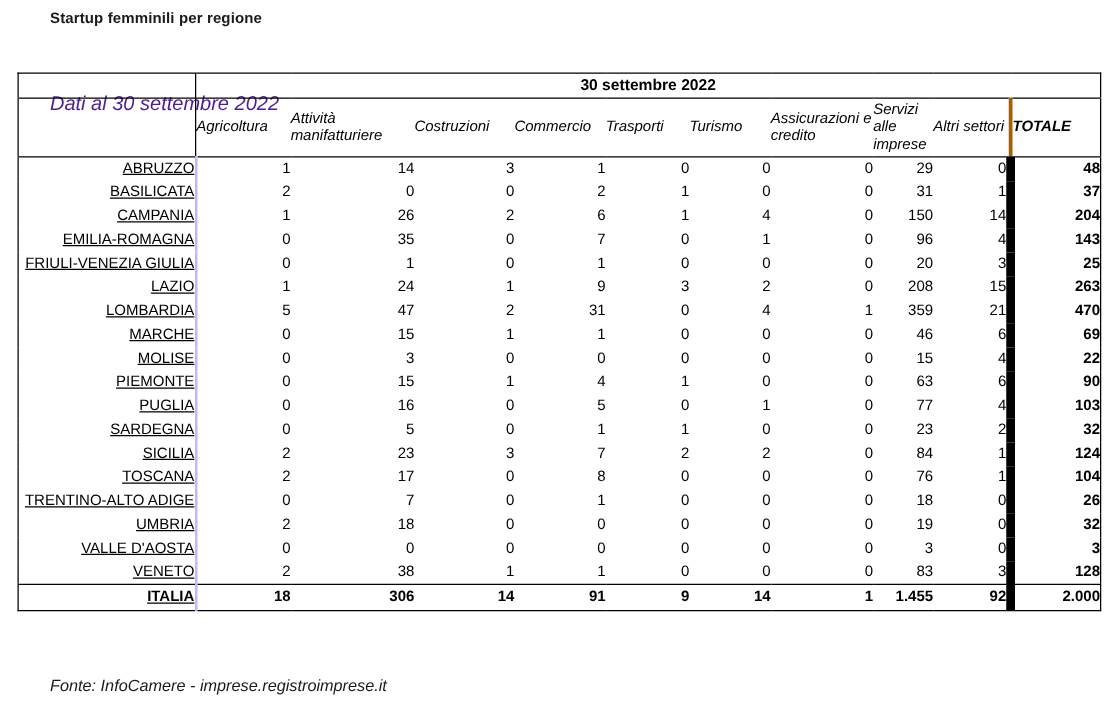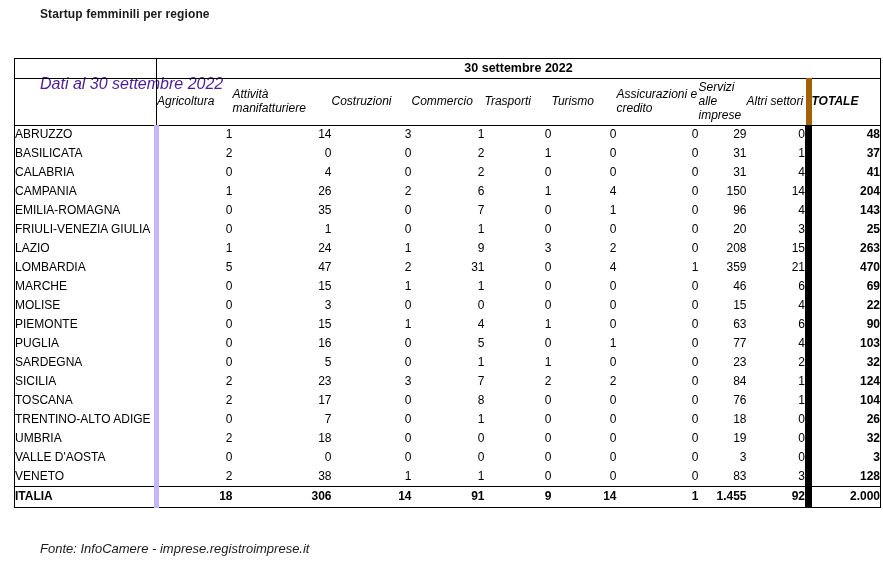--- a/index.html
+++ b/index.html
@@ -41,30 +41,30 @@
   }
 
   
   tr.cols-row td { border-bottom: 1px solid #000; height: 47px; vertical-align: middle; }
   td.region-head { border-right: 1px solid #000; }
   td.col-head {
     font-style: italic; text-align: left;
     padding: 2px 2px 2px 5px;
   }
   td.tot-head {
-    border-left: 6px solid #a16207;
+    border-left: 3px solid #a16207;
     font-weight: bold; font-style: italic;
     padding-left: 8px;
   }
 
   
   tbody td { height: 19px; vertical-align: middle; }
   td.region {
-    border-right: 5px solid #c4b5fd;
-    text-align: left; padding: 1px 2px 1px 10px;
+    border-right: 2px solid #c4b5fd;
+    text-align: right; padding: 1px 2px 1px 10px; text-decoration: underline;
   }
   td.num { text-align: right; padding-right: 11px; }
   td.tot {
     border-left: 7px solid #000000;
     font-weight: bold; padding-right: 17px;
   }
 
   
   tfoot tr.total-row td { border-top: 1px solid #000; font-weight: bold; height: 21px; }
 
@@ -137,33 +137,20 @@
           <td class="num">0</td>
           <td class="num">2</td>
           <td class="num">1</td>
           <td class="num">0</td>
           <td class="num">0</td>
           <td class="num">31</td>
           <td class="num">1</td>
           <td class="num tot">37</td>
         </tr>
         <tr>
-          <td class="region">CALABRIA</td>
-          <td class="num">0</td>
-          <td class="num">4</td>
-          <td class="num">0</td>
-          <td class="num">2</td>
-          <td class="num">0</td>
-          <td class="num">0</td>
-          <td class="num">0</td>
-          <td class="num">31</td>
-          <td class="num">4</td>
-          <td class="num tot">41</td>
-        </tr>
-        <tr>
           <td class="region">CAMPANIA</td>
           <td class="num">1</td>
           <td class="num">26</td>
           <td class="num">2</td>
           <td class="num">6</td>
           <td class="num">1</td>
           <td class="num">4</td>
           <td class="num">0</td>
           <td class="num">150</td>
           <td class="num">14</td>

